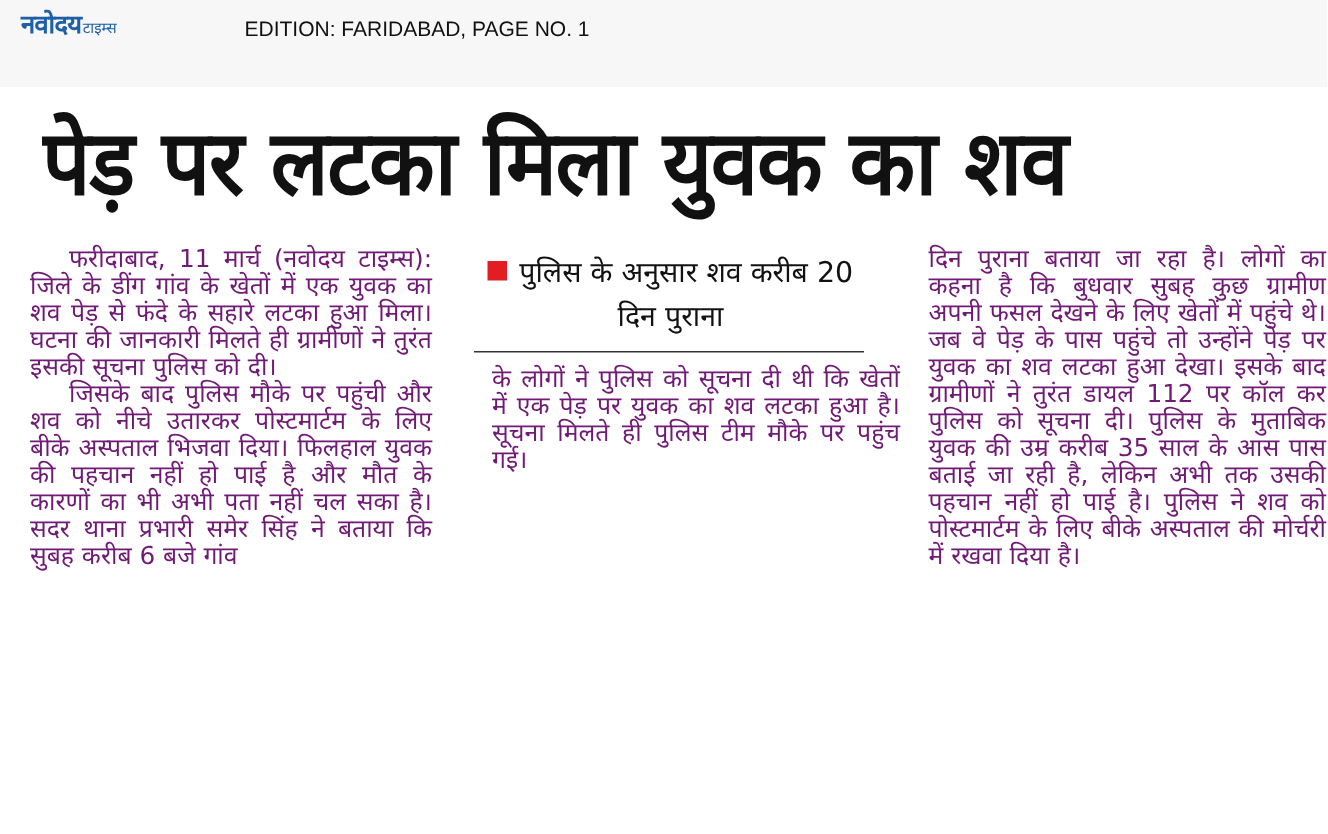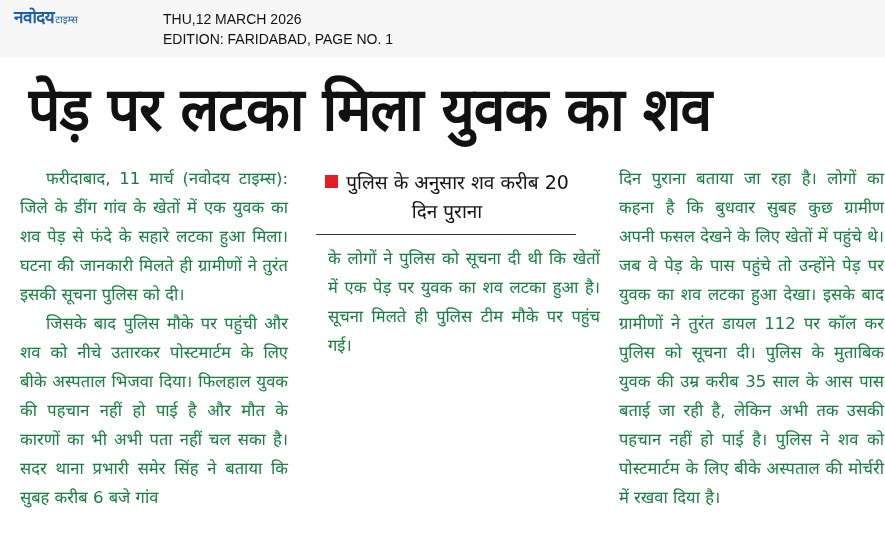--- a/index.html
+++ b/index.html
@@ -5,42 +5,41 @@
   html,body{margin:0;padding:0;}
   body{width:885px;height:556px;background:#ffffff;overflow:hidden;font-family:"DejaVu Sans",sans-serif;color:#1a1a1a;position:relative;}
   .topbar{position:absolute;left:0;top:0;width:885px;height:58px;background:#f7f7f7;}
   .logo{position:absolute;left:14px;top:8px;display:flex;align-items:flex-end;}
   .logo-main{font-family:"DejaVu Sans",sans-serif;font-weight:bold;font-size:17px;color:#1f5fa6;letter-spacing:-0.5px;line-height:18px;}
   .logo-sub{font-family:"DejaVu Sans",sans-serif;font-size:10px;color:#1f5fa6;line-height:12px;margin-left:1px;}
   .edition{position:absolute;left:163px;top:9px;font-family:"Liberation Sans",sans-serif;font-size:14px;line-height:20px;color:#111;}
   .edition div{white-space:nowrap;}
   .headline{position:absolute;left:28px;top:64px;width:865px;height:90px;overflow:hidden;}
   .headline h1{margin:0;font-family:"DejaVu Sans",sans-serif;font-weight:bold;font-size:60px;line-height:90px;color:#111;white-space:nowrap;transform:scaleX(0.95);transform-origin:left center;letter-spacing:-1px;}
-  .col{position:absolute;top:164px;font-family:"DejaVu Sans",sans-serif;font-size:16.5px;line-height:29px;color:#15803d;text-align:justify;}
+  .col{position:absolute;top:164px;font-family:"DejaVu Sans",sans-serif;font-size:16.5px;line-height:18px;color:#701a75;text-align:justify;}
   .col p{margin:0;}
   .indent{text-indent:26px;}
   .col1{left:20px;width:268px;}
   .col2{left:312px;width:272px;}
   .col3{left:603px;width:265px;margin-left:16px;}
   .sub{position:absolute;left:316px;top:168px;width:262px;}
   .sub-text{font-family:"DejaVu Sans",sans-serif;font-weight:normal;font-size:19px;line-height:29px;color:#111;text-align:center;}
   .red-square{display:inline-block;width:13px;height:13px;background:#e21d23;margin-right:8px;vertical-align:1px;}
   .sub-rule{position:absolute;left:316px;top:234px;width:260px;height:1px;background:#333;}
   .col2 .body{position:absolute;top:80px;left:16px;width:272px;}
 </style>
 </head>
 <body>
 
 <div class="topbar">
   <div class="logo">
     <span class="logo-main">नवोदय</span>
     <span class="logo-sub">टाइम्स</span>
   </div>
   <div class="edition">
-    <div>THU,12 MARCH 2026</div>
     <div>EDITION: FARIDABAD, PAGE NO. 1</div>
   </div>
 </div>
 
 <div class="headline">
   <h1>पेड़ पर लटका मिला युवक का शव</h1>
 </div>
 
 <div class="col col1">
   <p class="indent">फरीदाबाद, 11 मार्च (नवोदय टाइम्स): जिले के डींग गांव के खेतों में एक युवक का शव पेड़ से फंदे के सहारे लटका हुआ मिला। घटना की जानकारी मिलते ही ग्रामीणों ने तुरंत इसकी सूचना पुलिस को दी।</p>

